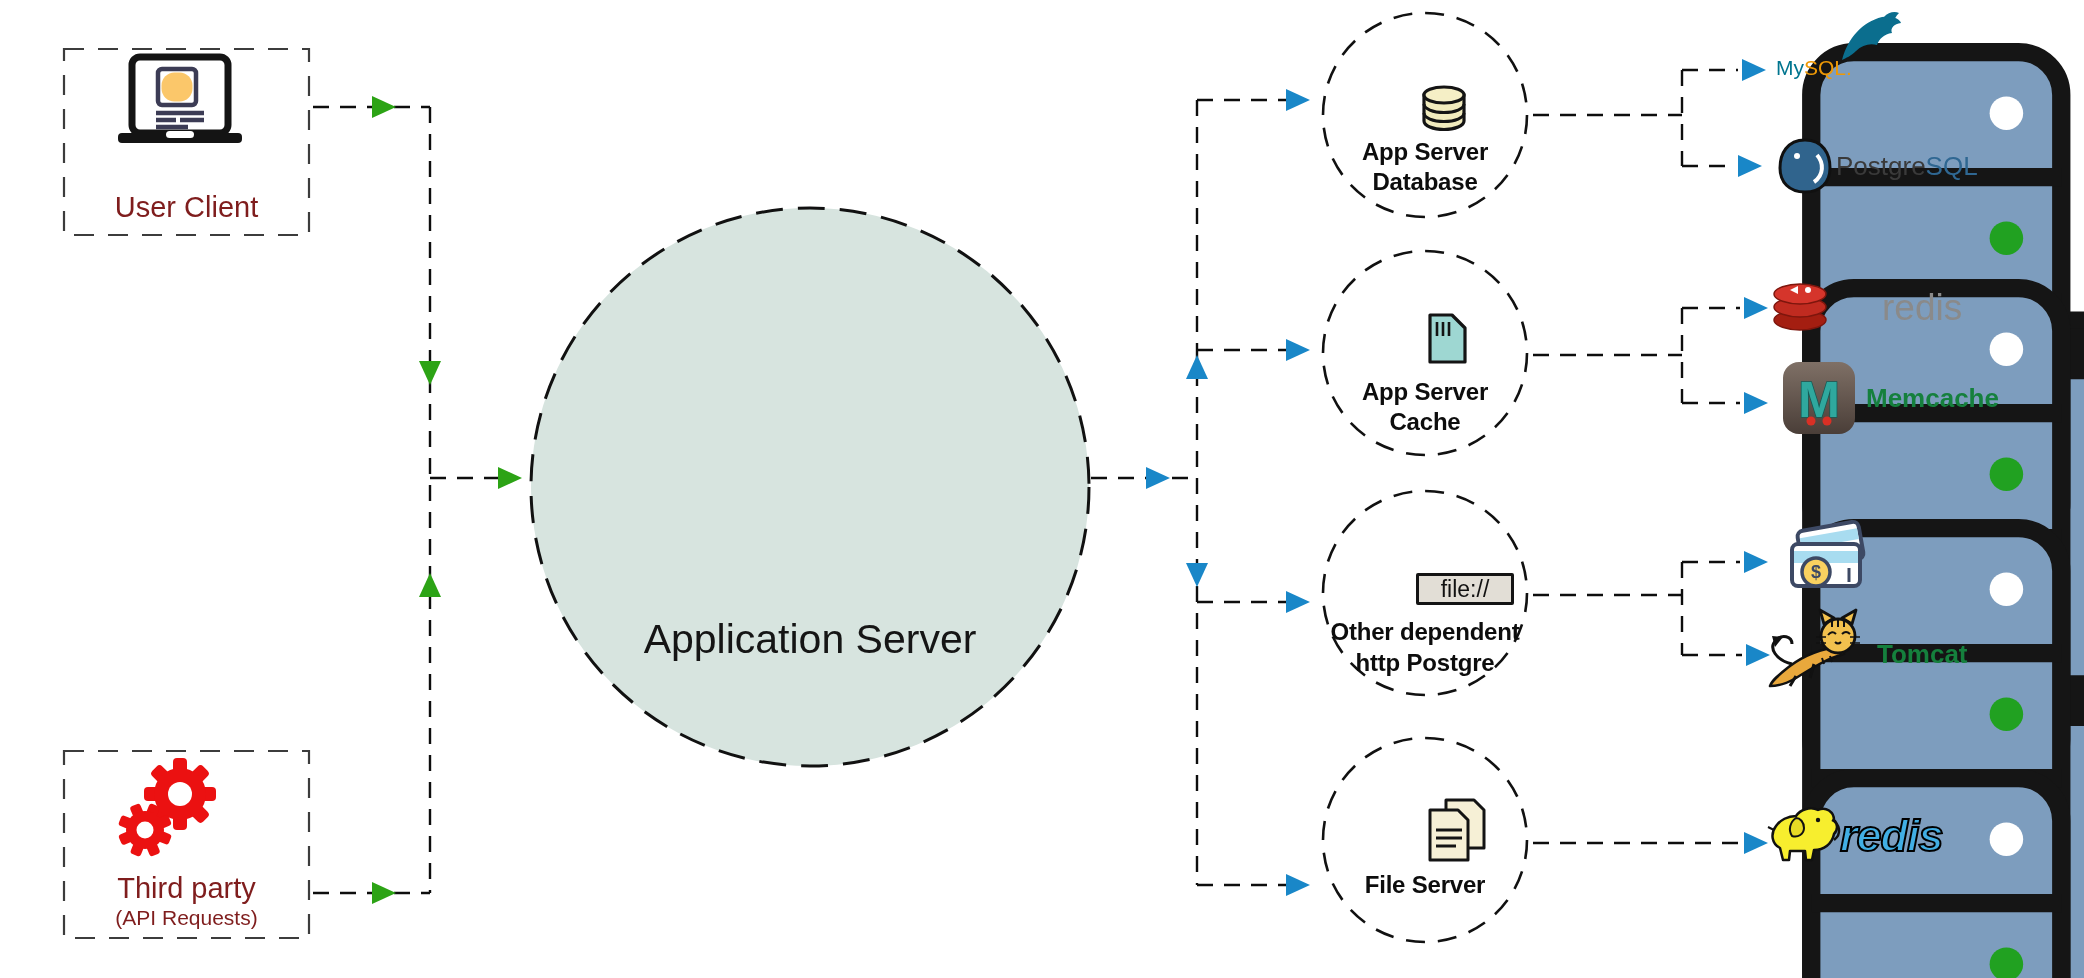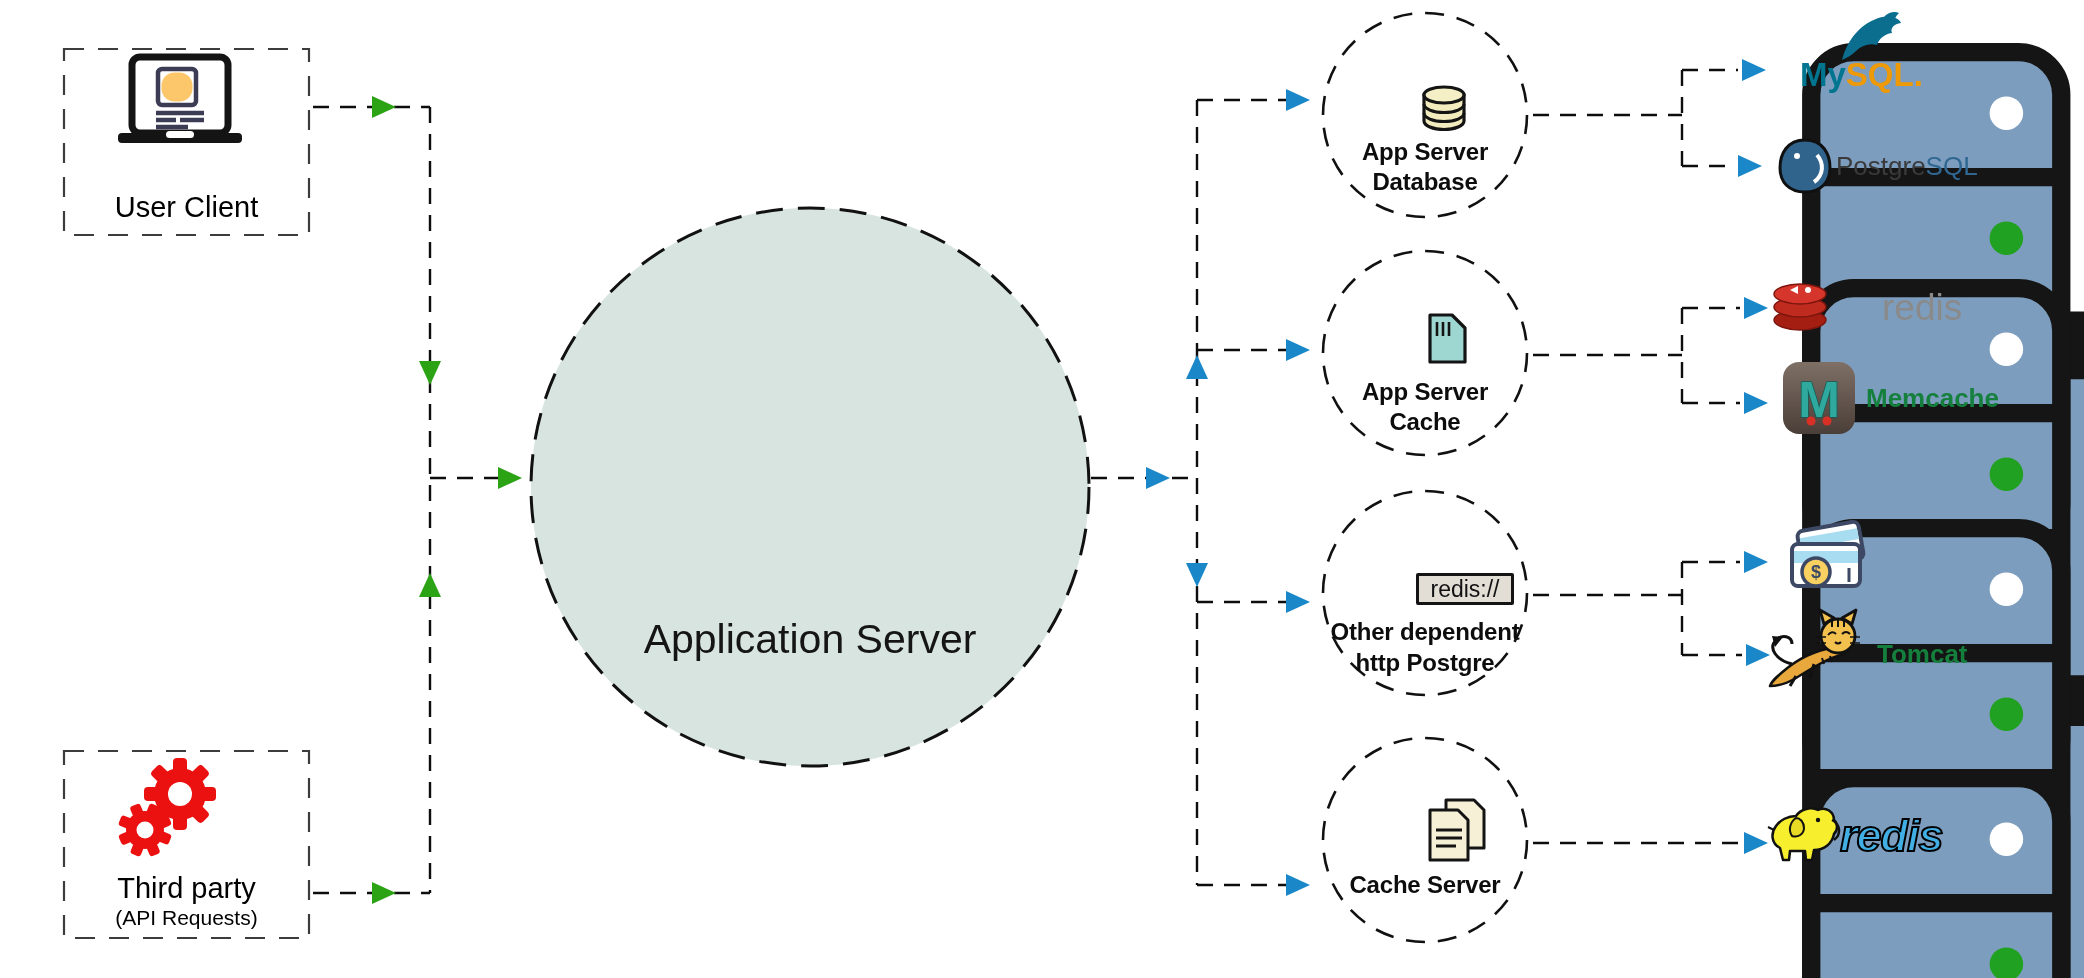--- a/index.html
+++ b/index.html
@@ -1,28 +1,28 @@
 <!DOCTYPE html>
 <html><head>
 <meta charset="utf-8">
 <style>
   html,body{margin:0;padding:0;background:#fff;}
   #canvas{position:relative;width:2084px;height:978px;background:#fff;overflow:hidden;
           font-family:"Liberation Sans",sans-serif;color:#111;}
   svg{position:absolute;left:0;top:0;}
-  .lbl{position:absolute;color:#000000;line-height:1.1;}
+  .lbl{position:absolute;color:#7f1d1d;line-height:1.1;}
   .ctr{text-align:center;}
   .cluster-lbl{font-weight:700;font-size:24px;letter-spacing:-0.2px;color:#0d0d0d;}
   .svc-lbl{font-weight:700;font-size:26px;color:#15803d;}
   #app-label{font-size:41px;font-weight:400;color:#151515;}
   #uc-label,#tp-label{font-size:29px;}
   #tp-sub{font-size:21px;}
   #httpbar{position:absolute;left:1416px;top:573px;width:92px;height:26px;border:3px solid #141414;
            background:#e2ded6;font-size:23px;line-height:26px;text-align:center;border-radius:2px;color:#111;}
-  #mysql-word{position:absolute;left:1776px;top:56px;font-size:33px;font-weight:700;letter-spacing:0px;margin-left:24px;}
+  #mysql-word{position:absolute;left:1776px;top:56px;font-size:21px;font-weight:400;letter-spacing:0px;}
   #mysql-word .my{color:#00758f;} #mysql-word .sq{color:#ee9906;}
   #pg-word{position:absolute;left:1836px;top:151px;font-size:26px;}
   #pg-word .pre{color:#3a3a3a;} #pg-word .sq{color:#2f6792;}
   #redis-word{position:absolute;left:1882px;top:287px;font-size:37px;font-weight:400;color:#8a8a8a;}
   #hadoop-word{position:absolute;left:1840px;top:810px;font-size:45px;font-weight:700;font-style:italic;
                color:#41aee4;-webkit-text-stroke:2px #000;letter-spacing:-1px;}
 </style>
 </head>
 <body>
 
@@ -253,23 +253,23 @@
 
 <div class="lbl ctr cluster-lbl" style="left:1310px;width:230px;top:139px;">App Server</div>
 <div class="lbl ctr cluster-lbl" style="left:1310px;width:230px;top:169px;">Database</div>
 
 <div class="lbl ctr cluster-lbl" style="left:1310px;width:230px;top:379px;">App Server</div>
 <div class="lbl ctr cluster-lbl" style="left:1310px;width:230px;top:409px;">Cache</div>
 
 <div class="lbl ctr cluster-lbl" style="left:1310px;width:230px;top:619px;">Other dependent</div>
 <div class="lbl ctr cluster-lbl" style="left:1310px;width:230px;top:650px;">http Postgre</div>
 
-<div class="lbl ctr cluster-lbl" style="left:1310px;width:230px;top:872px;">Cache Server</div>
-
-<div id="httpbar">redis://</div>
+<div class="lbl ctr cluster-lbl" style="left:1310px;width:230px;top:872px;">File Server</div>
+
+<div id="httpbar">file://</div>
 
 <div id="mysql-word"><span class="my">My</span><span class="sq">SQL.</span></div>
 
 <div id="pg-word"><span class="pre">Postgre</span><span class="sq">SQL</span></div>
 
 <div id="redis-word">redis</div>
 
 <div class="lbl svc-lbl" style="left:1866px;top:384px;">Memcache</div>
 
 

